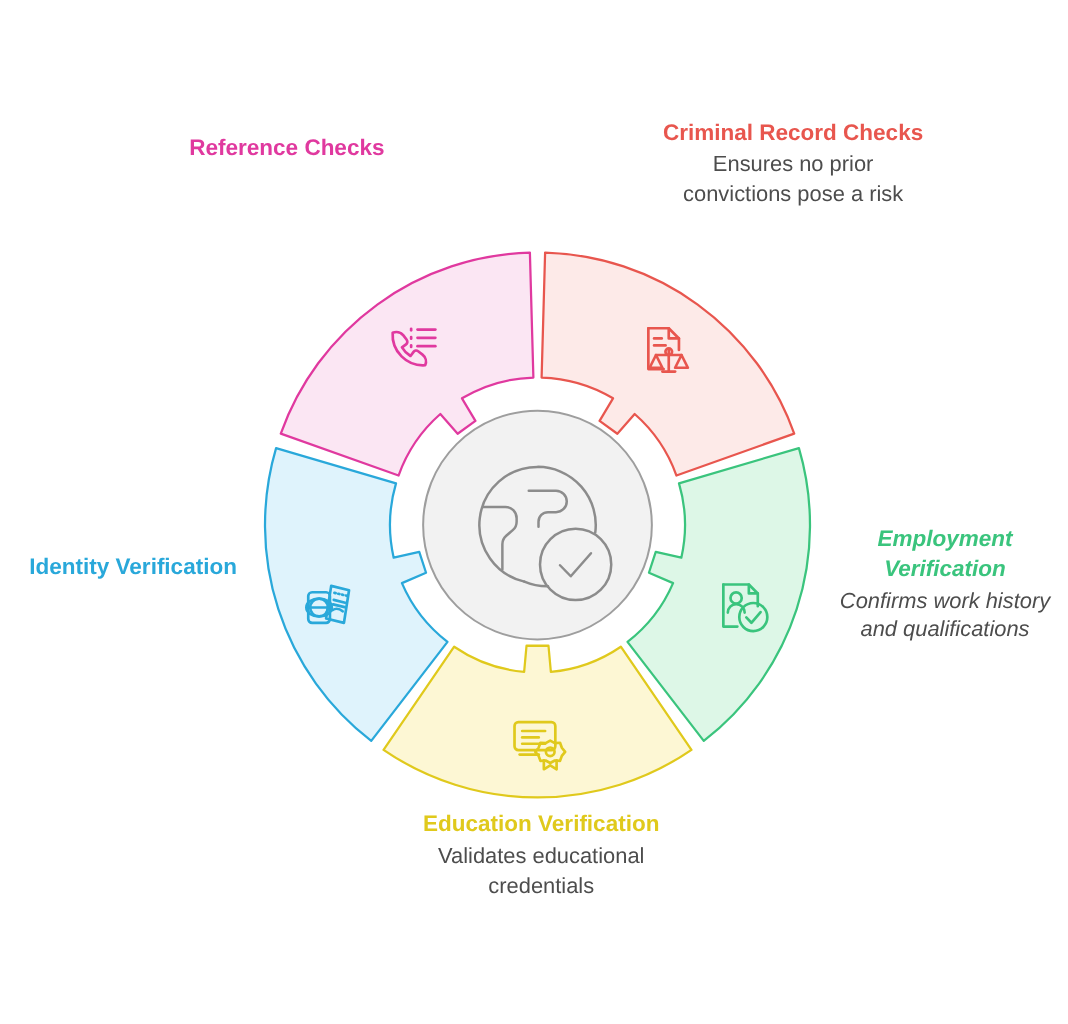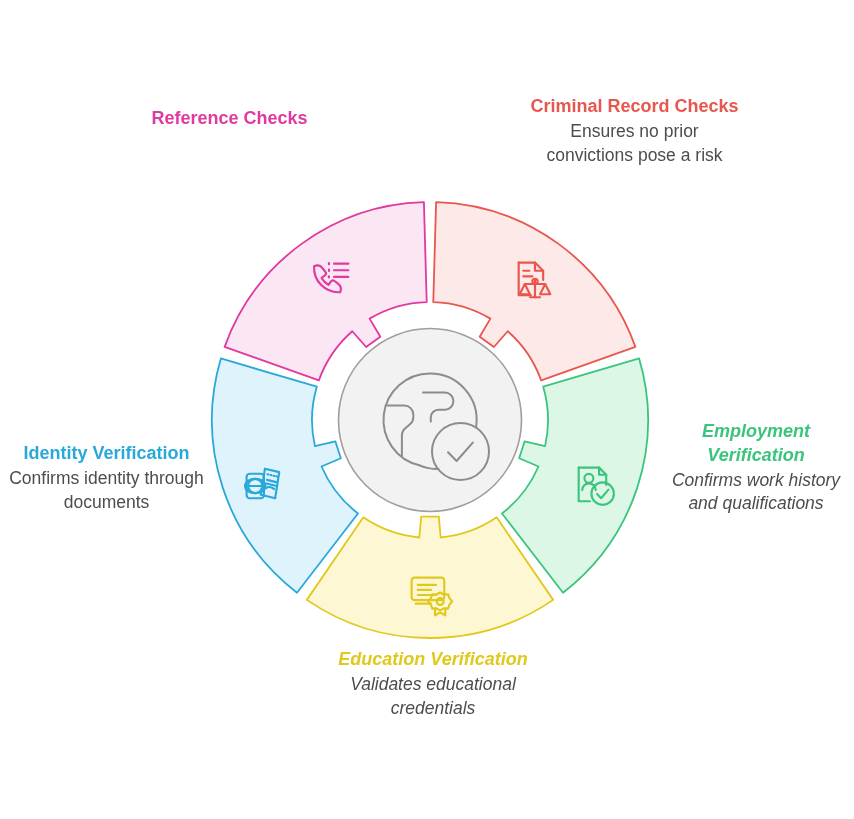--- a/index.html
+++ b/index.html
@@ -41,21 +41,21 @@
     font-size: 17.5px;
     color: #4d4d4d;
     margin: 0;
     line-height: 1.36;
   }
   
   #label-reference  { left: 122px; top: 107px;  width: 215px; text-align: center; }
   #label-criminal   { left: 527px; top: 95px;   width: 215px; }
   #label-identity   { left: 8px;   top: 420px;  width: 197px; margin-top: 22px; }
   #label-employment { left: 665px; top: 420px;  width: 182px; font-style: italic; }
-  #label-education  { left: 338px; top: 648px;  width: 190px; font-style: italic; }
+  #label-education  { left: 338px; top: 648px;  width: 190px; }
 </style>
 </head>
 <body>
 
 <div id="diagram-root">
 
   <svg class="wheel" viewBox="0 0 854 819">
     <g id="segments-layer">
         <g>
           <path d="M 436.09 202.08 A 218 218 0 0 1 635.37 346.87 L 541.16 380.42 A 118 118 0 0 0 507.73 331.22 L 493.89 347.02 L 479.67 336.68 L 490.42 318.64 A 118 118 0 0 0 433.29 302.05 Z" fill="#fdeae8" stroke="#e8564e" stroke-width="1.8" stroke-linejoin="round"></path>
@@ -157,21 +157,20 @@
     <p class="label-title" style="color: rgb(224, 57, 159);">Reference Checks</p>
   </div>
 
   <div class="label-block" id="label-criminal">
     <p class="label-title" style="color: rgb(232, 86, 78);">Criminal Record Checks</p>
     <p class="label-desc">Ensures no prior convictions pose a risk</p>
   </div>
 
   <div class="label-block" id="label-identity">
     <p class="label-title" style="color: rgb(41, 168, 218);">Identity Verification</p>
-    <p class="label-desc">Confirms identity through documents</p>
   </div>
 
   <div class="label-block" id="label-employment">
     <p class="label-title" style="color: rgb(58, 196, 125);">Employment Verification</p>
     <p class="label-desc">Confirms work history and qualifications</p>
   </div>
 
   <div class="label-block" id="label-education">
     <p class="label-title" style="color: rgb(224, 201, 28);">Education Verification</p>
     <p class="label-desc">Validates educational credentials</p>

